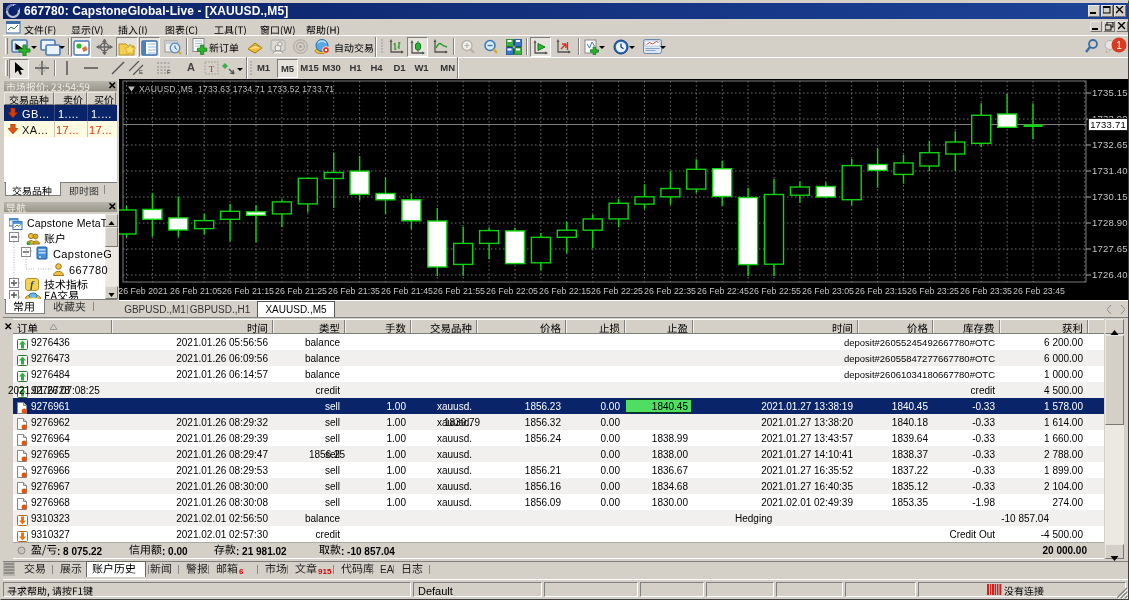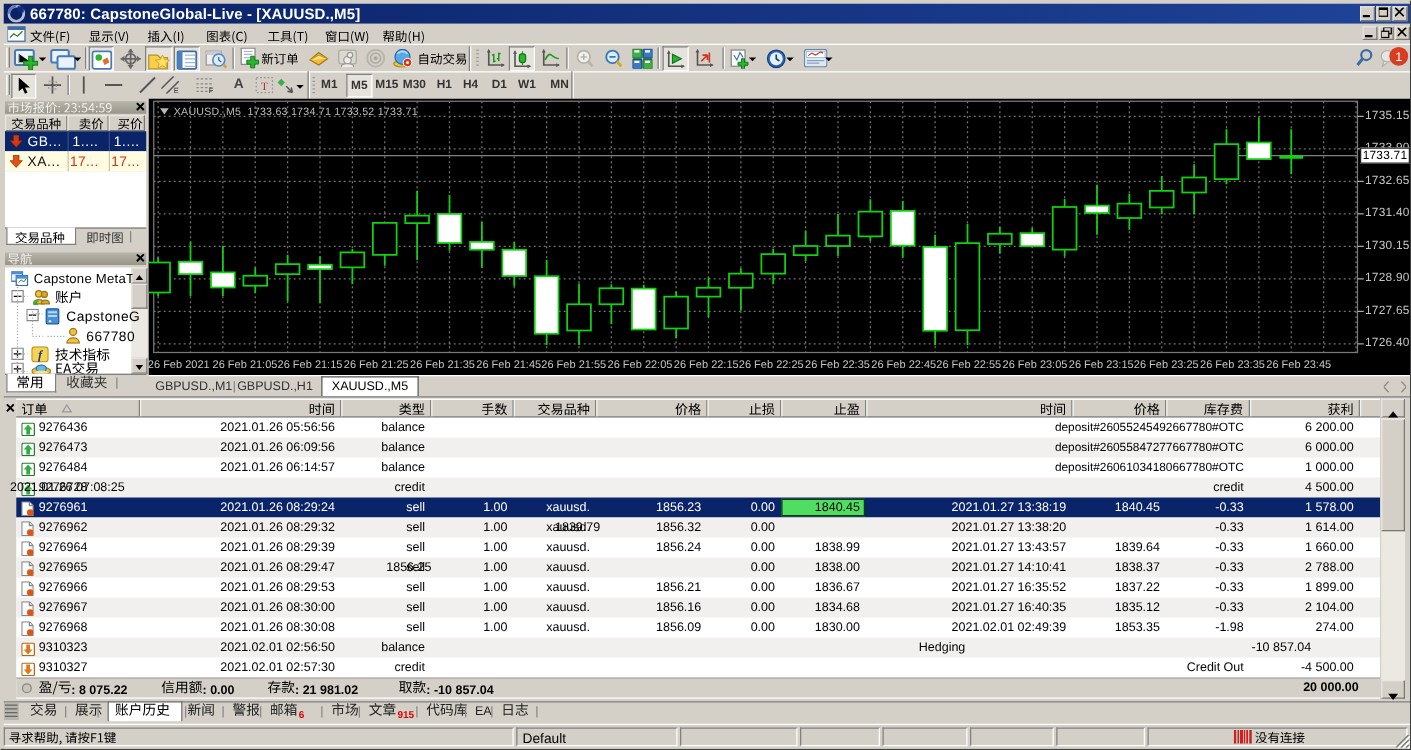--- a/index.html
+++ b/index.html
@@ -729,21 +729,20 @@
 <div class="abs" style="left:79px;top:384px;width:260px;text-align:right;font-size:10px;color:#000;white-space:nowrap">credit</div>
 <div class="abs" style="left:734px;top:384px;width:260px;text-align:right;font-size:10px;color:#000;white-space:nowrap">credit</div>
 <div class="abs" style="left:822px;top:384px;width:260px;text-align:right;font-size:10px;color:#000;white-space:nowrap">4 500.00</div>
 <div class="abs" style="left:12px;top:397px;width:1091px;height:16px;background:#0a246a"></div>
 <div class="abs" style="left:16px;top:399px"><svg width="10" height="12" viewBox="0 0 10 12">
         <path d="M0.5 0.5 H6.5 L9.5 3.5 V11.5 H0.5 Z" fill="#fff" stroke="#888"></path>
         <path d="M6.5 0.5 V3.5 H9.5" fill="#d8d8d8" stroke="#888"></path>
         <circle cx="7.2" cy="9" r="2.6" fill="#e05510"></circle>
       </svg></div>
 <div class="abs" style="left:30px;top:400px;font-size:10px;color:#fff">9276961</div>
-<div class="abs" style="left:7px;top:400px;width:260px;text-align:right;font-size:10px;color:#fff;white-space:nowrap">2021.01.26 08:29:24</div>
 <div class="abs" style="left:79px;top:400px;width:260px;text-align:right;font-size:10px;color:#fff;white-space:nowrap">sell</div>
 <div class="abs" style="left:145px;top:400px;width:260px;text-align:right;font-size:10px;color:#fff;white-space:nowrap">1.00</div>
 <div class="abs" style="left:211px;top:400px;width:260px;text-align:right;font-size:10px;color:#fff;white-space:nowrap">xauusd.</div>
 <div class="abs" style="left:300px;top:400px;width:260px;text-align:right;font-size:10px;color:#fff;white-space:nowrap">1856.23</div>
 <div class="abs" style="left:359px;top:400px;width:260px;text-align:right;font-size:10px;color:#fff;white-space:nowrap">0.00</div>
 <div class="abs" style="left:624px;top:398px;width:67px;height:14px;background:#4fdd62;border:1px solid #0a3a0a"></div>
 <div class="abs" style="left:607px;top:400px;width:80px;text-align:right;font-size:10px;color:#000">1840.45</div>
 <div class="abs" style="left:592px;top:400px;width:260px;text-align:right;font-size:10px;color:#fff;white-space:nowrap">2021.01.27 13:38:19</div>
 <div class="abs" style="left:667px;top:400px;width:260px;text-align:right;font-size:10px;color:#fff;white-space:nowrap">1840.45</div>
 <div class="abs" style="left:734px;top:400px;width:260px;text-align:right;font-size:10px;color:#fff;white-space:nowrap">-0.33</div>
@@ -756,20 +755,21 @@
       </svg></div>
 <div class="abs" style="left:30px;top:416px;font-size:10px;color:#000">9276962</div>
 <div class="abs" style="left:7px;top:416px;width:260px;text-align:right;font-size:10px;color:#000;white-space:nowrap">2021.01.26 08:29:32</div>
 <div class="abs" style="left:79px;top:416px;width:260px;text-align:right;font-size:10px;color:#000;white-space:nowrap">sell</div>
 <div class="abs" style="left:145px;top:416px;width:260px;text-align:right;font-size:10px;color:#000;white-space:nowrap">1.00</div>
 <div class="abs" style="left:211px;top:416px;width:260px;text-align:right;font-size:10px;color:#000;white-space:nowrap">xauusd.</div>
 <div class="abs" style="left:300px;top:416px;width:260px;text-align:right;font-size:10px;color:#000;white-space:nowrap">1856.32</div>
 <div class="abs" style="left:359px;top:416px;width:260px;text-align:right;font-size:10px;color:#000;white-space:nowrap">0.00</div>
 <div class="abs" style="left:443px;top:416px;width:260px;font-size:10px;color:#000;white-space:nowrap">1839.79</div>
 <div class="abs" style="left:592px;top:416px;width:260px;text-align:right;font-size:10px;color:#000;white-space:nowrap">2021.01.27 13:38:20</div>
+<div class="abs" style="left:667px;top:416px;width:260px;text-align:right;font-size:10px;color:#000;white-space:nowrap">1840.18</div>
 <div class="abs" style="left:734px;top:416px;width:260px;text-align:right;font-size:10px;color:#000;white-space:nowrap">-0.33</div>
 <div class="abs" style="left:822px;top:416px;width:260px;text-align:right;font-size:10px;color:#000;white-space:nowrap">1 614.00</div>
 <div class="abs" style="left:16px;top:431px"><svg width="10" height="12" viewBox="0 0 10 12">
         <path d="M0.5 0.5 H6.5 L9.5 3.5 V11.5 H0.5 Z" fill="#fff" stroke="#888"></path>
         <path d="M6.5 0.5 V3.5 H9.5" fill="#d8d8d8" stroke="#888"></path>
         <circle cx="7.2" cy="9" r="2.6" fill="#e05510"></circle>
       </svg></div>
 <div class="abs" style="left:30px;top:432px;font-size:10px;color:#000">9276964</div>
 <div class="abs" style="left:7px;top:432px;width:260px;text-align:right;font-size:10px;color:#000;white-space:nowrap">2021.01.26 08:29:39</div>
 <div class="abs" style="left:79px;top:432px;width:260px;text-align:right;font-size:10px;color:#000;white-space:nowrap">sell</div>

